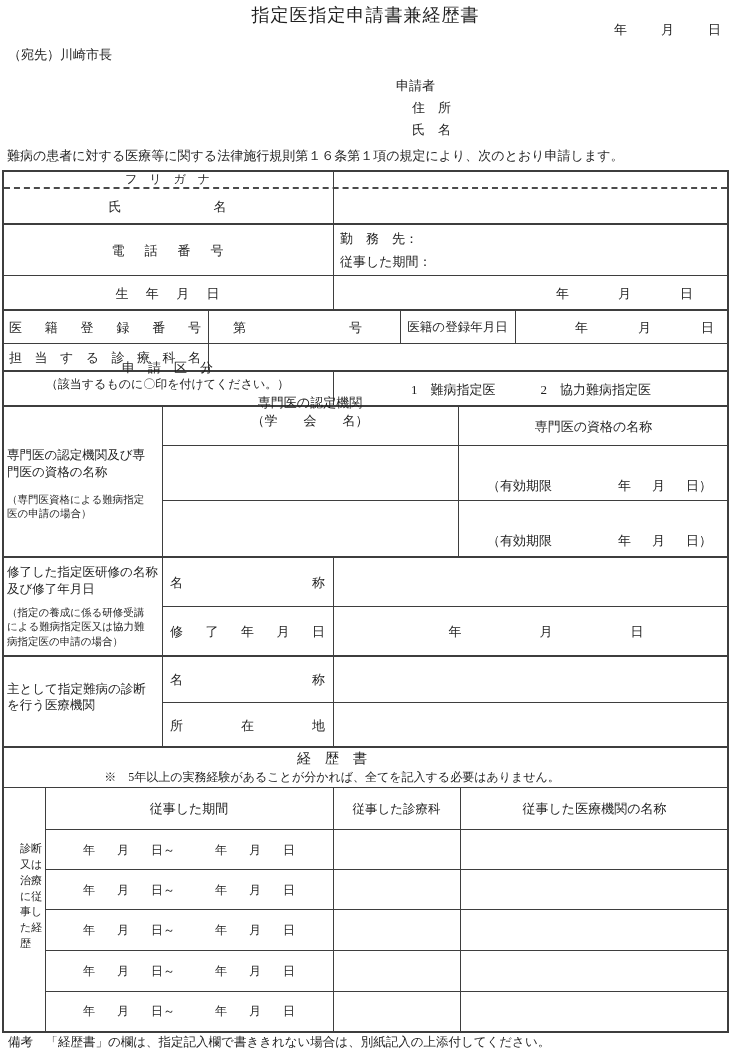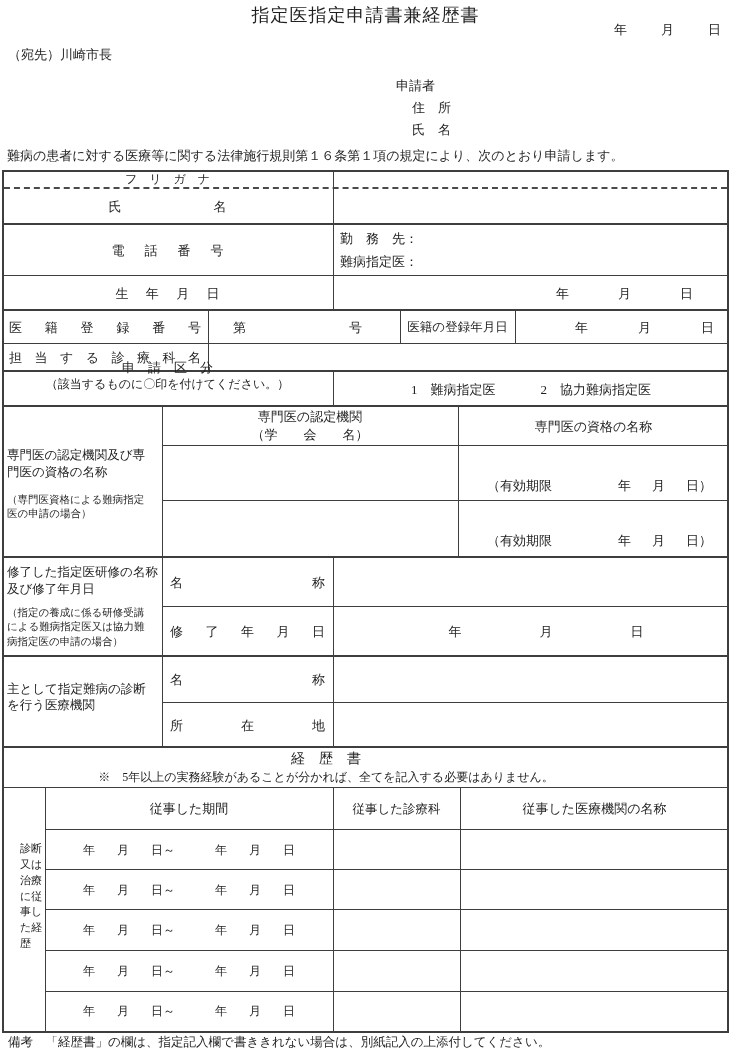--- a/index.html
+++ b/index.html
@@ -97,21 +97,21 @@
   <div class="cell center" style="left:2px; top:225px; width:331px; height:51px;">
     <div class="jl" style="flex:none; width:112px;">
       <span>電</span>
       <span>話</span>
       <span>番</span>
       <span>号</span>
     </div>
   </div>
   <div class="cell col" style="left:333px; top:225px; width:396px; height:51px; justify-content:space-evenly; align-items:flex-start; padding-left:7px;">
     <span>勤　務　先：</span>
-    <span>難病指定医：</span>
+    <span>従事した期間：</span>
   </div>
 
   <div class="cell center" style="left:2px; top:276px; width:331px; height:35px;">
     <div class="jl" style="flex:none; width:104px;">
       <span>生</span>
       <span>年</span>
       <span>月</span>
       <span>日</span>
     </div>
   </div>
@@ -168,21 +168,21 @@
   <div class="cell col" style="left:2px; top:407px; width:160px; height:149px; align-items:flex-start; justify-content:flex-start; padding:40px 3px 0 5px;">
     <div class="lbl-lines">
       <div>専門医の認定機関及び専</div>
       <div>門医の資格の名称</div>
     </div>
     <div class="small" style="margin-top:13px;">
       <div>（専門医資格による難病指定</div>
       <div>医の申請の場合）</div>
     </div>
   </div>
-  <div class="cell col center" style="left:162px; top:402px; width:296px; height:48px; line-height:1.35;">
+  <div class="cell col center" style="left:162px; top:388px; width:296px; height:48px; line-height:1.35;">
     <div>専門医の認定機関</div>
     <div>（学　　会　　名）</div>
   </div>
   <div class="cell center" style="left:458px; top:407px; width:271px; height:39px;">専門医の資格の名称</div>
 
   <div class="cell" style="left:162px; top:446px; width:296px; height:55px;"></div>
   <div class="cell" style="left:458px; top:446px; width:271px; height:55px; align-items:flex-end; padding:0 17px 6px 29px;">
     <span style="flex:1;">（有効期限</span>
     <span style="margin-right:21px;">年</span>
     <span style="margin-right:21px;">月</span>
@@ -245,21 +245,21 @@
   <div class="cell" style="left:333px; top:657px; width:396px; height:46px;"></div>
   <div class="cell" style="left:162px; top:703px; width:171px; height:45px; padding:0 8px;">
     <div class="jl">
       <span>所</span>
       <span>在</span>
       <span>地</span>
     </div>
   </div>
   <div class="cell" style="left:333px; top:703px; width:396px; height:45px;"></div>
 
-  <div class="cell col center" style="left:8px; top:748px; width:636px; height:40px; gap:1px;">
+  <div class="cell col center" style="left:14px; top:748px; width:636px; height:40px; gap:1px;">
     <div style="font-size:14px;">経　歴　書</div>
     <div class="f12">※　5年以上の実務経験があることが分かれば、全てを記入する必要はありません。</div>
   </div>
 
   <div class="cell col" style="left:4px; top:788px; width:41px; height:243px; align-items:flex-start; justify-content:center; padding-left:16px;">
     <div style="font-size:11px; line-height:1.45; margin-top:-26px;">
       <div>診断又は</div>
       <div>治療に従</div>
       <div>事した経</div>
       <div>歴</div>

